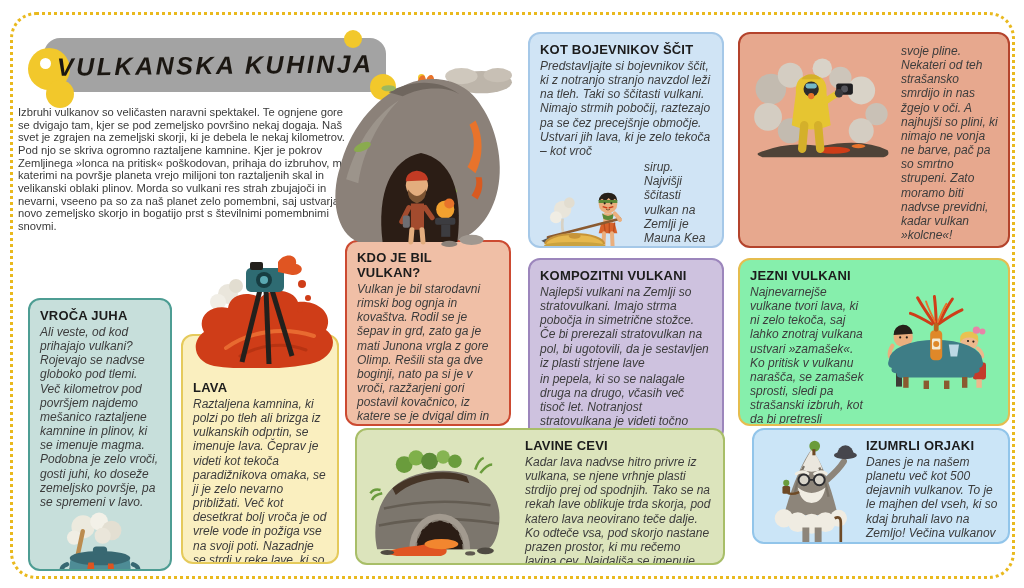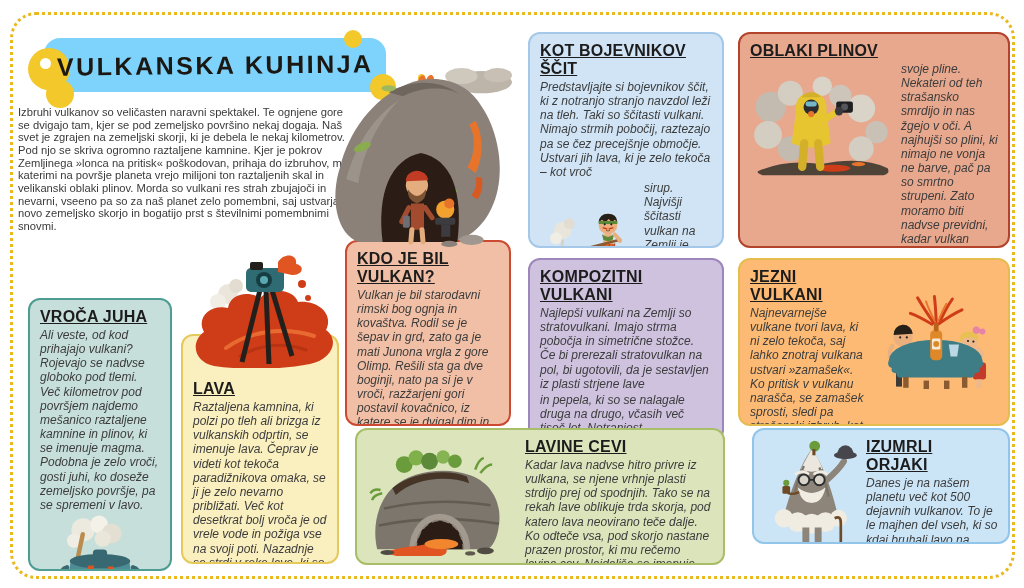--- a/index.html
+++ b/index.html
@@ -1,49 +1,49 @@
 <!DOCTYPE html>
 <html lang="sl"><head>
 <meta charset="utf-8">
 <style>
   html,body{margin:0;padding:0;background:#ffffff;}
   .page{position:relative;width:1024px;height:588px;background:#ffffff;overflow:hidden;
         font-family:"Liberation Sans",sans-serif;color:#3b3b3b;}
   .dotted-frame{position:absolute;left:10px;top:12px;right:9px;bottom:9px;
         border:3px dotted #e9b91e;border-radius:26px;pointer-events:none;}
   
-  .banner{position:absolute;left:44px;top:38px;width:342px;height:54px;background:#7dd3fc;
-        border-radius:16px;display:flex;align-items:center;justify-content:center;z-index:3;}
+  .banner{position:absolute;left:44px;top:38px;width:342px;height:54px;background:#a3a3a3;
+        border-radius:16px;display:flex;align-items:center;justify-content:center;z-index:3;font-style:italic;}
   .blob{position:absolute;background:#f2c82b;border-radius:50%;}
   .blob.b1{left:-16px;top:10px;width:42px;height:42px;}
   .blob.b2{left:2px;bottom:-16px;width:28px;height:28px;}
   .blob.b3{right:-10px;bottom:-8px;width:26px;height:26px;}
   .blob.b4{right:24px;top:-8px;width:18px;height:18px;}
   .hole{position:absolute;left:-4px;top:20px;width:11px;height:11px;background:#fff;border-radius:50%;z-index:4;}
   .banner-title{margin:0;font-size:25px;font-weight:bold;letter-spacing:2.5px;color:#1b1712;
         transform:rotate(-0.6deg);white-space:nowrap;z-index:4;}
   .stray-dot{position:absolute;background:#f2c82b;border-radius:50%;z-index:2;}
   .dot-a{left:400px;top:86px;width:11px;height:11px;}
   .dot-b{left:418px;top:74px;width:7px;height:7px;}
   
   .intro{position:absolute;left:18px;top:106px;width:338px;margin:0;
         font-size:11.2px;line-height:1.13;color:#3a3a3a;}
   
   .box{position:absolute;border-radius:12px;box-sizing:border-box;padding:8px 10px;overflow:hidden;}
-  .box-title{margin:0 0 2px;font-size:16px;font-weight:bold;color:#1c1c1c;letter-spacing:.2px;text-decoration:underline;}
+  .box-title{margin:0 0 2px;font-size:13px;font-weight:bold;color:#1c1c1c;letter-spacing:.2px;}
   .box-text{margin:0;font-size:12px;line-height:1.18;color:#3c3c3c;font-style:italic;}
   .row{display:flex;align-items:flex-start;}
   .vroca{left:28px;top:291px;width:144px;height:273px;background:#c7dfdb;border:2px solid #4d9d93;margin-top:7px;}
   .lava-box{left:181px;top:334px;width:158px;height:230px;background:#faefbf;border:2px solid #e5ca5b;
         padding-top:44px;}
   .kdo{left:345px;top:240px;width:166px;height:186px;background:#f0bfa6;border:2px solid #cc4a31;}
   .scit{left:528px;top:32px;width:196px;height:216px;background:#d0e4f5;border:2px solid #a5c8e8;}
   .oblaki{left:738px;top:32px;width:272px;height:216px;background:#e7a88e;border:2px solid #b4432c;}
   .kompozitni{left:528px;top:258px;width:196px;height:184px;background:#cec2df;border:2px solid #9c86bc;}
-  .jezni{left:738px;top:258px;width:272px;height:168px;background:#fdba74;border:2px solid #e5bd4f;}
+  .jezni{left:738px;top:258px;width:272px;height:168px;background:#86efac;border:2px solid #e5bd4f;}
   .lavine{left:355px;top:428px;width:370px;height:137px;background:#dce4bc;border:2px solid #a8be68;}
   .izumrli{left:752px;top:428px;width:258px;height:116px;background:#cbe5f7;border:2px solid #92c5ea;}
   
   .ill{position:absolute;}
   .ill-lava-cam{left:190px;top:250px;width:152px;height:118px;z-index:5;}
   .ill-cave{left:328px;top:68px;width:190px;height:180px;z-index:5;}
   .pot-wrap{display:flex;justify-content:center;margin-top:3px;}
 </style>
 </head>
 <body>
@@ -177,21 +177,20 @@
         <path d="M8,102 a44,15 0 0 1 88,0 z" fill="#e6b84e"></path>
         <path d="M8,102 a44,15 0 0 1 88,0" fill="none" stroke="#c79439" stroke-width="3"></path>
         <ellipse cx="52" cy="90" rx="9" ry="4" fill="#c79439"></ellipse>
           <ellipse cx="52" cy="104" rx="46" ry="5" fill="#caa23f"></ellipse>
       </svg>
       <p class="box-text" style="margin-left:4px;">sirup. Najvišji ščitasti vulkan na Zemlji je Mauna Kea na Havajih, ki sega 4205 metrov nad morsko gladino.</p>
     </div>
   </section>
 
   <section class="box oblaki">
-    <h2 class="box-title">OBLAKI PLINOV</h2>
     <div class="row" style="margin-top:2px;">
       <svg width="146" height="118" viewBox="0 0 210 160" style="flex:0 0 auto;" aria-hidden="true">
         <circle cx="30" cy="60" r="22" fill="#c3bbb0"></circle>
           <circle cx="58" cy="40" r="18" fill="#d4cdc2"></circle>
           <circle cx="26" cy="100" r="20" fill="#d4cdc2"></circle>
           <circle cx="58" cy="120" r="18" fill="#c3bbb0"></circle>
         <circle cx="130" cy="44" r="16" fill="#cdc5ba"></circle>
           <circle cx="160" cy="62" r="20" fill="#d9d3c8"></circle>
           <circle cx="182" cy="96" r="16" fill="#c9c1b6"></circle>
           <circle cx="160" cy="120" r="18" fill="#d4cdc2"></circle>

